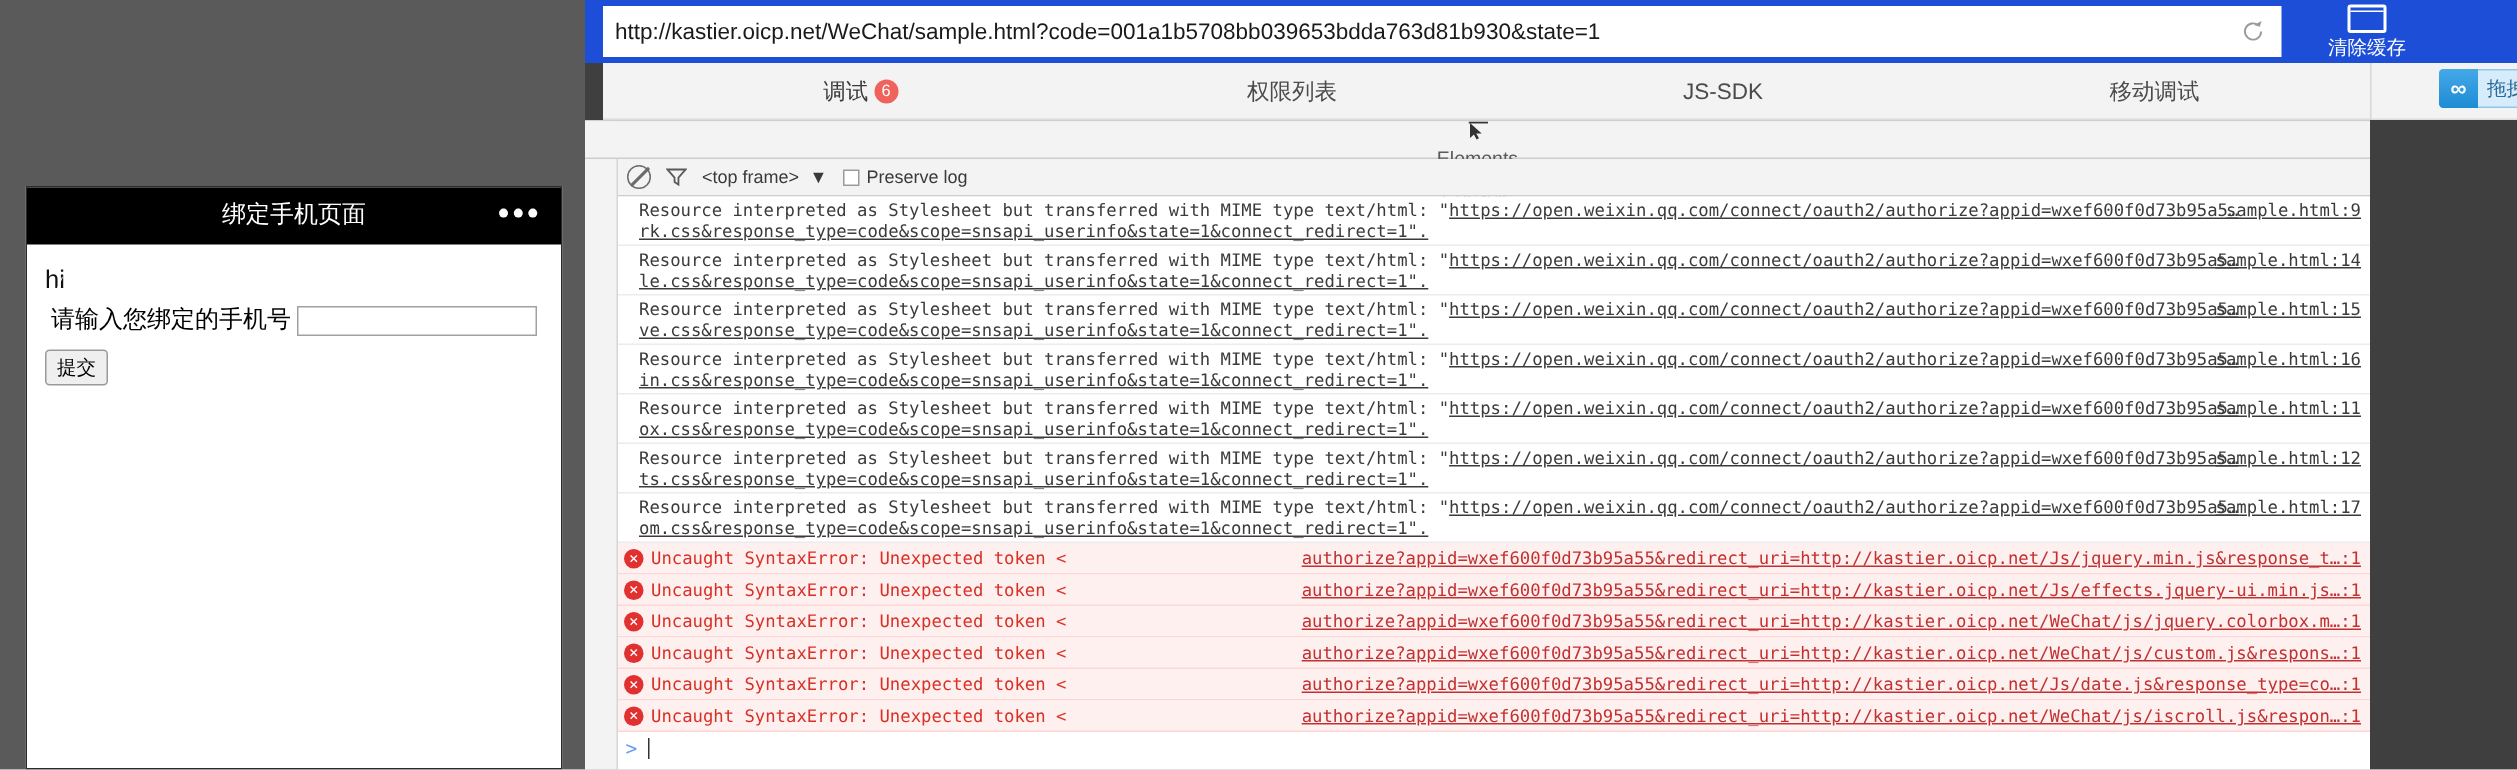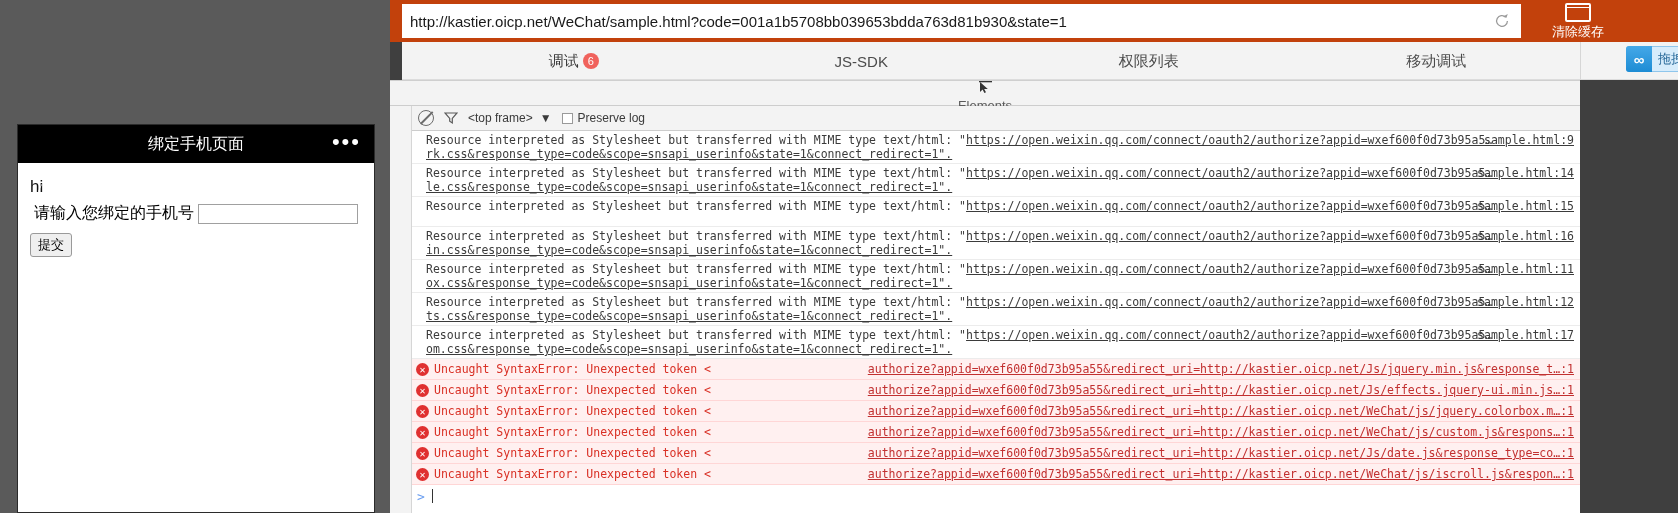--- a/index.html
+++ b/index.html
@@ -28,21 +28,21 @@
   #form-row { display:flex; align-items:center; gap:0;justify-content:center; }
   #form-label { font-size:16px; color:#000; white-space:nowrap; }
   #phone-input { width:160px; height:20px; border:1px solid #a0a0a0; background:#fff; margin-left:4px; }
   #submit-btn { margin-top:9px; font-size:13px; padding:2px 7px; background:#efefef;
     border:1px solid #9a9a9a; border-radius:3px; color:#000; font-family:"Liberation Sans",sans-serif; }
 
   
   #right-pane { position:absolute; left:390px; top:0; width:1288px; height:513px; background:#3f3f3f; }
 
   
-  #urlbar-wrap { position:absolute; left:0; top:0; width:1288px; height:42px; background:#c2410c; }
+  #urlbar-wrap { position:absolute; left:0; top:0; width:1288px; height:42px; background:#1d4ed8; }
   #url-field { position:absolute; left:12px; top:4px; width:1119px; height:34px; background:#fff;
     display:flex; align-items:center; padding:0 8px; }
   #url-text { font-size:15px; color:#1a1a1a; font-family:"Liberation Sans",sans-serif;
     white-space:nowrap; overflow:hidden; }
   #reload-icon { position:absolute; right:10px; top:8px; width:18px; height:18px; }
   #clear-cache-btn { position:absolute; left:1143px; top:0; width:90px; height:42px; color:#fff;
     text-align:center; padding-top:2px; }
   #clear-cache-icon { width:26px; height:19px; margin:1px auto 0 auto; border:2px solid #fff; border-radius:2px;
     position:relative; }
   #clear-cache-icon:before { content:""; position:absolute; left:0; right:0; top:2px; height:1px; background:#fff; }
@@ -150,24 +150,24 @@
         <div id="clear-cache-label">清除缓存</div>
       </div>
     </div>
 
     <div id="tabstrip">
       <div class="tab active">
         <span>调试</span>
         <span class="tab-badge">6</span>
       </div>
       <div class="tab">
+        <span>权限列表</span>
+      </div>
+      <div class="tab">
         <span>JS-SDK</span>
-      </div>
-      <div class="tab">
-        <span>权限列表</span>
       </div>
       <div class="tab">
         <span>移动调试</span>
       </div>
     </div>
     <div id="tab-right-zone"></div>
     <div id="upload-btn">
       <div id="upload-icon">∞</div>
       <div id="upload-label">拖拽上传</div>
     </div>
@@ -228,20 +228,21 @@
       </div>
 
       <div class="msg warnrow">
         <div class="txt"><span>Resource interpreted as Stylesheet but transferred with MIME type text/html: "</span><span class="lnk">https://open.weixin.qq.com/connect/oauth2/authorize?appid=wxef600f0d73b95a5…</span></div>
         <div class="txt lnk">le.css&amp;response_type=code&amp;scope=snsapi_userinfo&amp;state=1&amp;connect_redirect=1".</div>
         <div class="src">sample.html:14</div>
       </div>
 
       <div class="msg warnrow">
         <div class="txt"><span>Resource interpreted as Stylesheet but transferred with MIME type text/html: "</span><span class="lnk">https://open.weixin.qq.com/connect/oauth2/authorize?appid=wxef600f0d73b95a5…</span></div>
+        <div class="txt lnk">ve.css&amp;response_type=code&amp;scope=snsapi_userinfo&amp;state=1&amp;connect_redirect=1".</div>
         <div class="src">sample.html:15</div>
       </div>
 
       <div class="msg warnrow">
         <div class="txt"><span>Resource interpreted as Stylesheet but transferred with MIME type text/html: "</span><span class="lnk">https://open.weixin.qq.com/connect/oauth2/authorize?appid=wxef600f0d73b95a5…</span></div>
         <div class="txt lnk">in.css&amp;response_type=code&amp;scope=snsapi_userinfo&amp;state=1&amp;connect_redirect=1".</div>
         <div class="src">sample.html:16</div>
       </div>
 
       <div class="msg warnrow">

